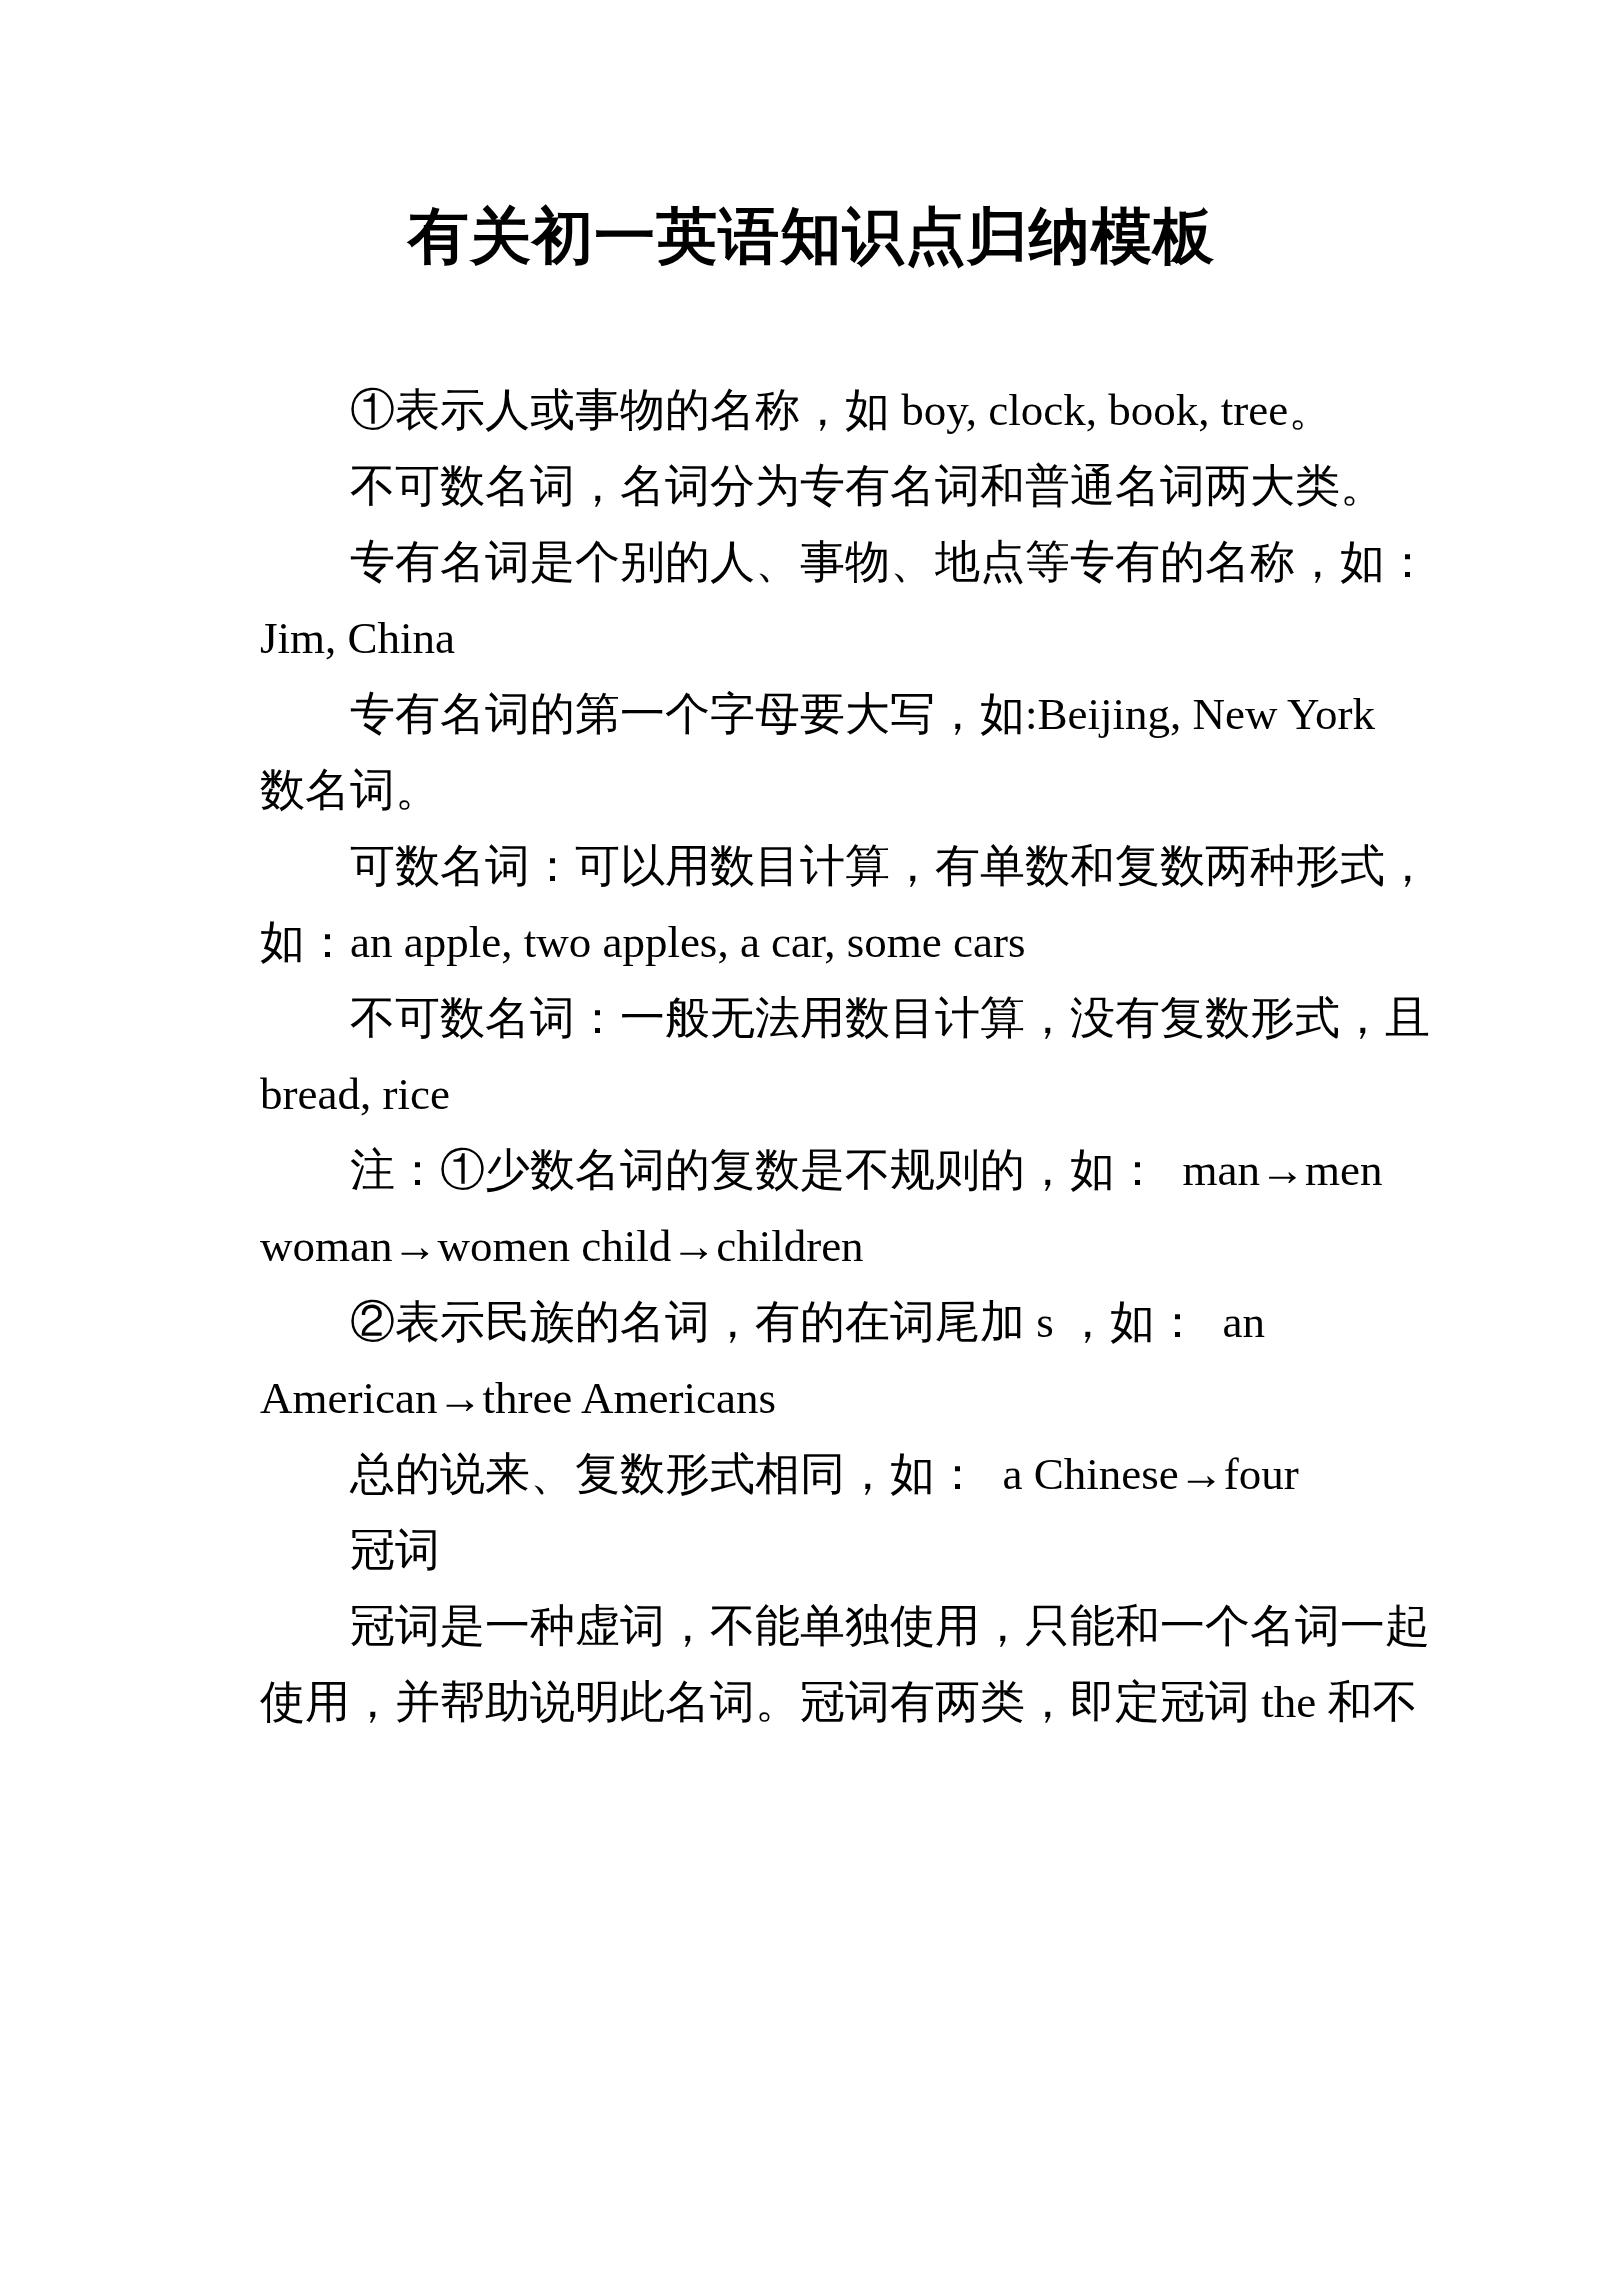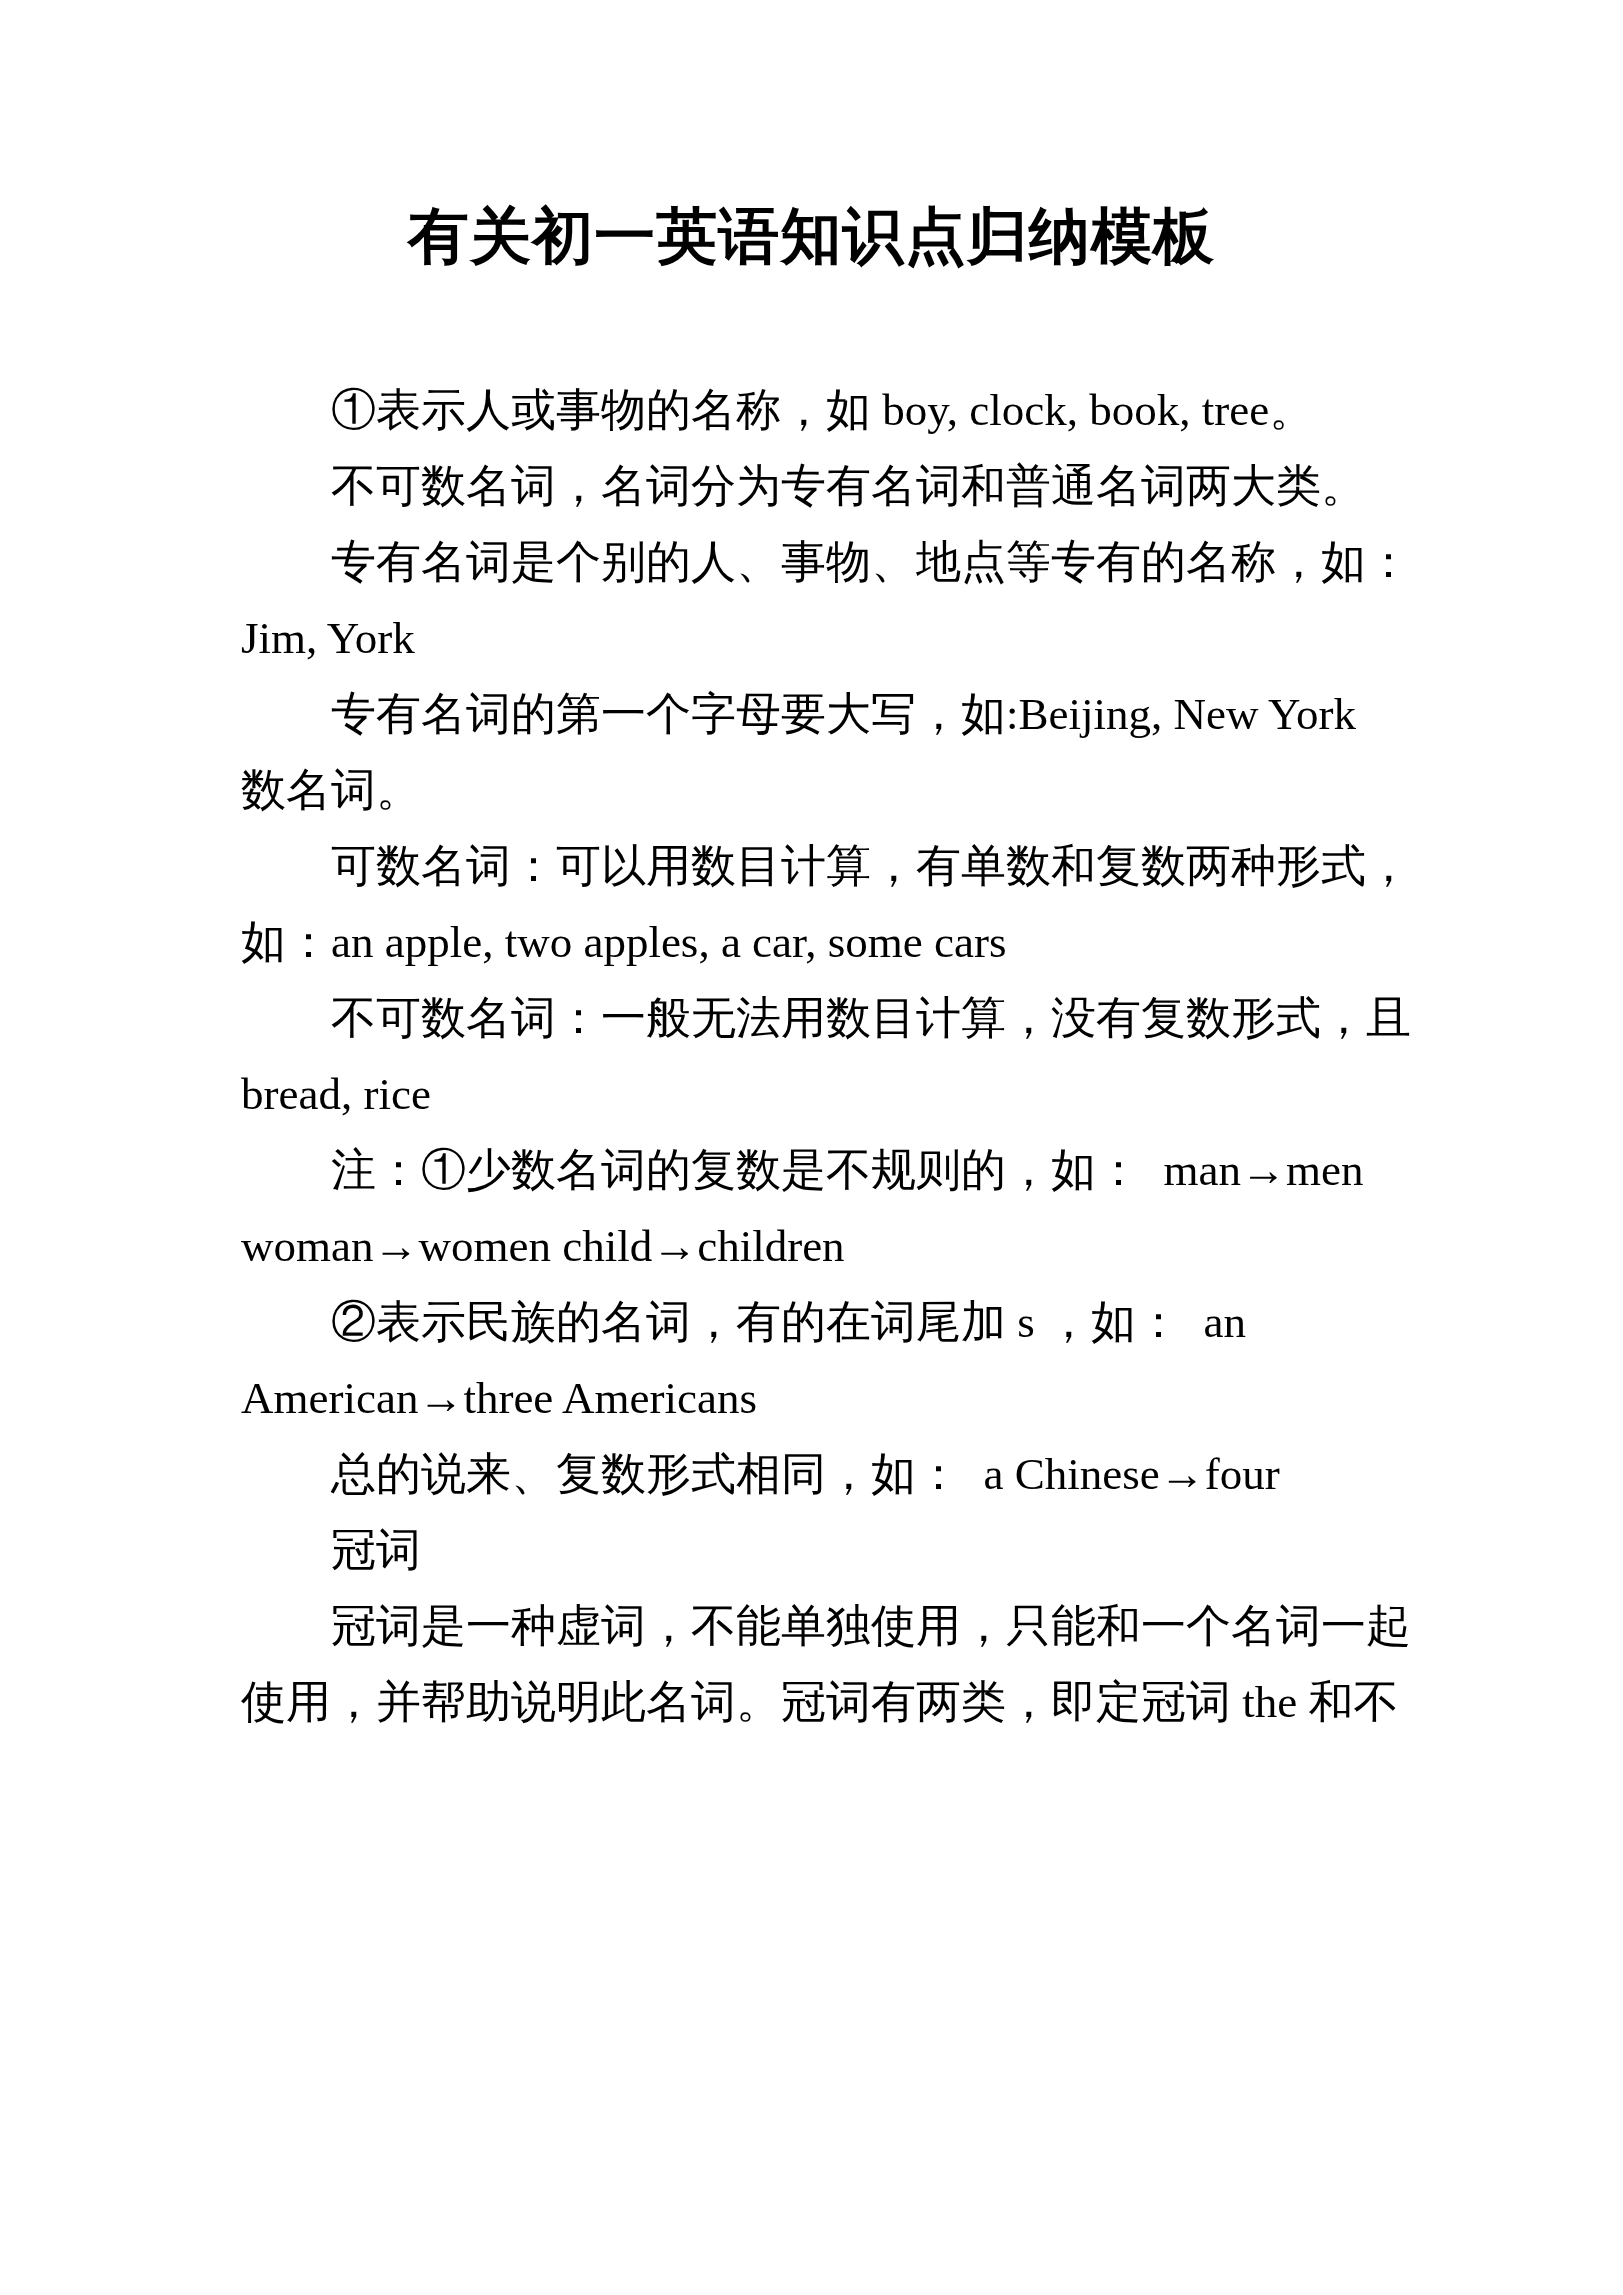--- a/index.html
+++ b/index.html
@@ -34,36 +34,37 @@
     left: 241px;
     top: 372px;
     width: 1189px;
   }
   .line {
     font-size: 45px;
     line-height: 76px;
     height: 76px;
     white-space: pre;
     letter-spacing: 0;
+    margin-left: 19px;
   }
   .line.indent {
     padding-left: 90px;
   }
 </style>
 </head>
 <body>
 
 <div class="page" style="background: rgb(255, 255, 255); color: rgb(0, 0, 0);">
   <h1 class="doc-title">有关初一英语知识点归纳模板</h1>
 
   <div class="doc-body">
       <div class="line indent">①表示人或事物的名称，如 boy, clock, book, tree。</div>
       <div class="line indent">不可数名词，名词分为专有名词和普通名词两大类。</div>
       <div class="line indent">专有名词是个别的人、事物、地点等专有的名称，如：</div>
-      <div class="line">Jim, York</div>
+      <div class="line">Jim, China</div>
       <div class="line indent">专有名词的第一个字母要大写，如:Beijing, New York</div>
       <div class="line">数名词。</div>
       <div class="line indent">可数名词：可以用数目计算，有单数和复数两种形式，</div>
       <div class="line">如：an apple, two apples, a car, some cars</div>
       <div class="line indent">不可数名词：一般无法用数目计算，没有复数形式，且</div>
       <div class="line">bread, rice</div>
       <div class="line indent">注：①少数名词的复数是不规则的，如：  man→men</div>
       <div class="line">woman→women child→children</div>
       <div class="line indent">②表示民族的名词，有的在词尾加 s ，如：  an</div>
       <div class="line">American→three Americans</div>

